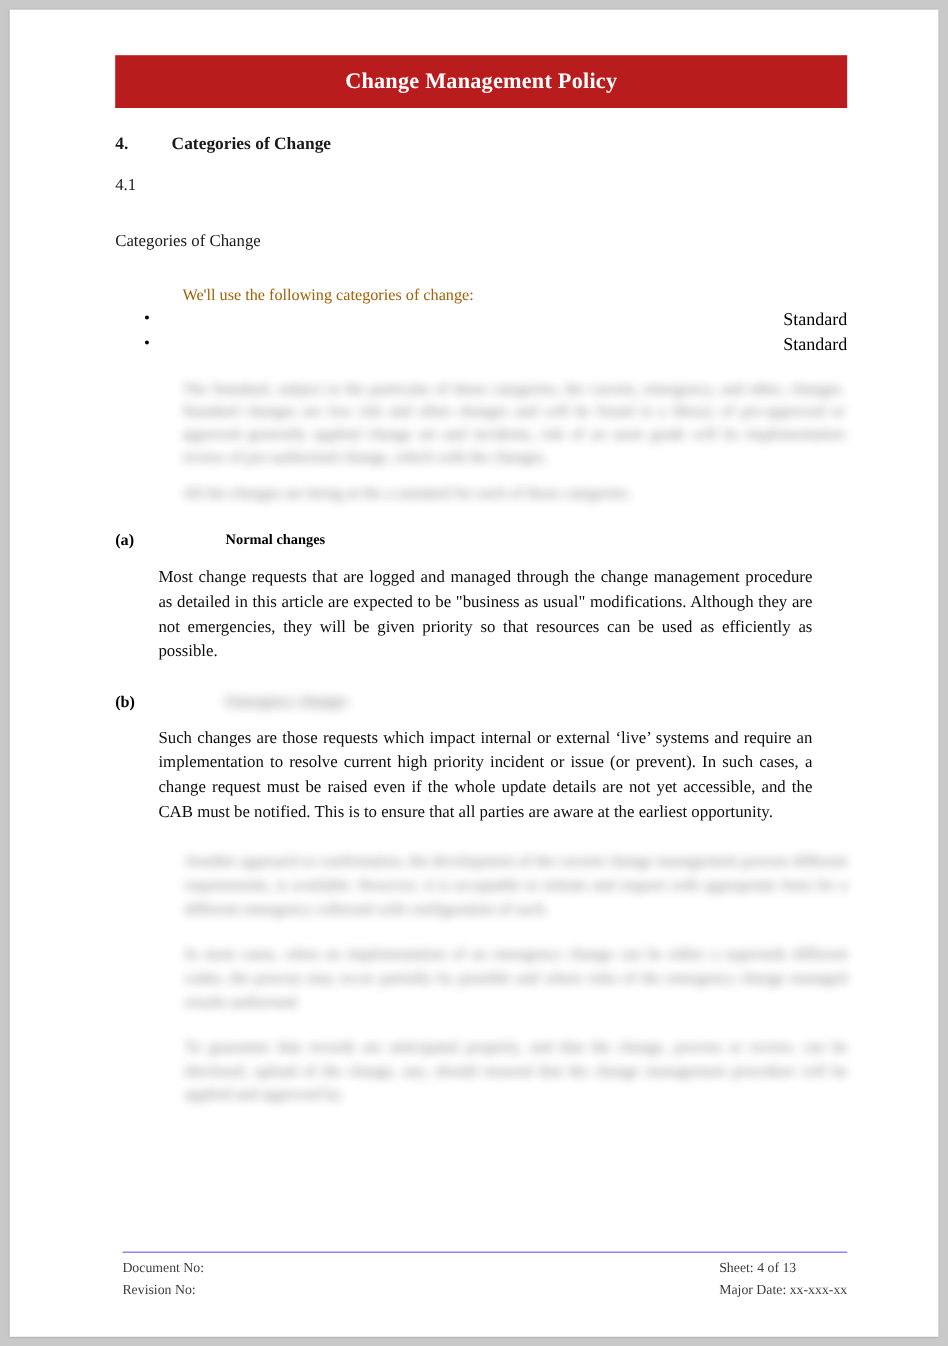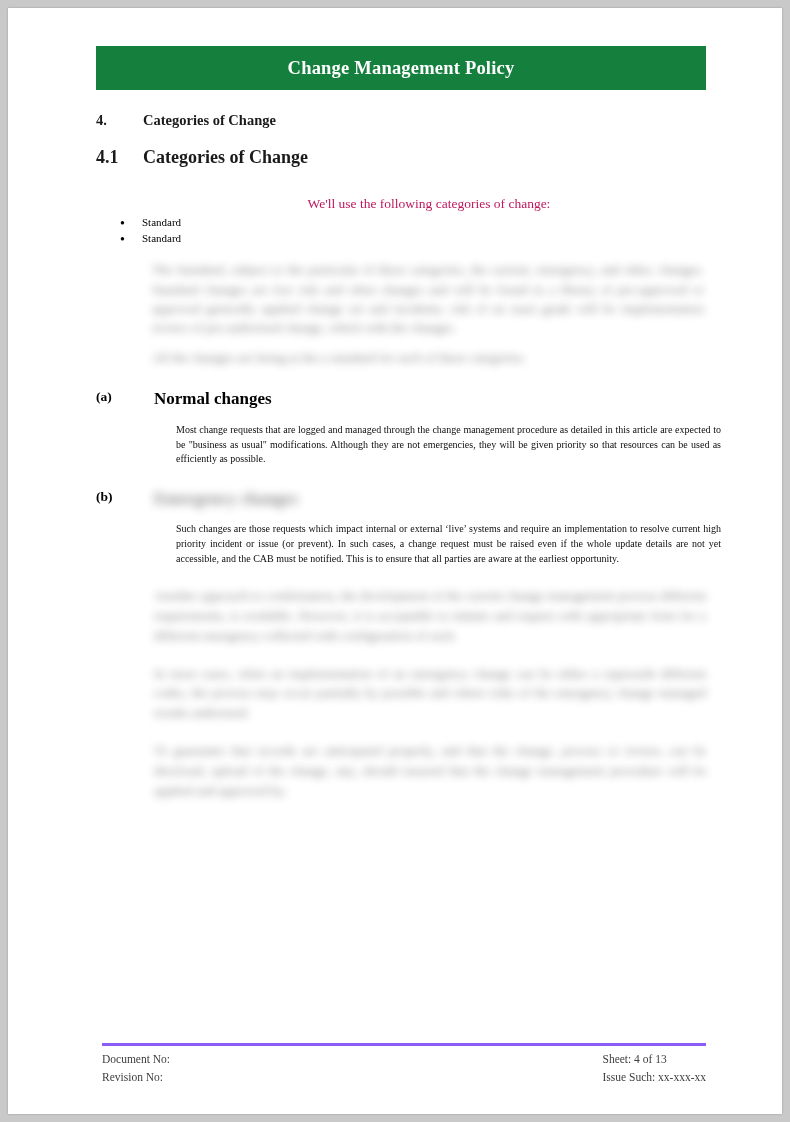--- a/index.html
+++ b/index.html
@@ -23,21 +23,21 @@
     box-shadow: 0 0 2px rgba(0,0,0,0.25);
     overflow: hidden;
   }
   .content {
     position: absolute;
     left: 88px;
     top: 38px;
     width: 610px;
   }
   .title-bar {
-    background: #15803d;
+    background: #b91c1c;
     color: #ffffff;
     height: 44px;
     line-height: 44px;
     text-align: center;
     font-size: 18.5px;
     font-weight: bold;
     letter-spacing: 0.2px;
   }
   .sec-head {
     margin-top: 22px;
@@ -45,49 +45,50 @@
     font-weight: bold;
     color: #1a1a1a;
     display: flex;
   }
   .sec-head .num {
     width: 47px;
     flex: 0 0 47px;
   }
   .sub-head {
     margin-top: 18px;
-    font-size: 18px;
-    font-weight: bold;
+    font-size: 14px;
+    font-weight: normal;
     color: #1a1a1a;
     display: flex;
+    flex-direction: column;
   }
   .sub-head .num {
     width: 47px;
     flex: 0 0 47px;
   }
   .body-indent {
     margin-left: 56px;
     font-size: 13.5px;
-    color: #be185d;
+    color: #a16207;
     line-height: 1.42;
-    text-align: center;
   }
   .intro {
     margin-top: 26px;
   }
   ul.cats {
     margin: 2px 0 0 0;
     padding-left: 46px;
     list-style: none;
   }
   ul.cats li {
     position: relative;
-    font-size: 11px;
+    font-size: 15px;
     line-height: 1.42;
     padding-left: 0;
+    text-align: right;
   }
   ul.cats li::before {
     content: "\2022";
     position: absolute;
     left: -22px;
     top: -1px;
     font-size: 14px;
   }
   .blurred {
     filter: blur(4.2px);
@@ -116,28 +117,29 @@
     margin-top: 22px;
     display: flex;
   }
   .item .marker {
     width: 58px;
     flex: 0 0 58px;
     font-size: 13.5px;
     font-weight: bold;
   }
   .item .label {
-    font-size: 17px;
-    font-weight: bold;
+    font-size: 12px;
+    font-weight: bold;
+    margin-left: 34px;
   }
   .para {
-    margin-left: 80px;
+    margin-left: 36px;
     width: 545px;
     margin-top: 14px;
-    font-size: 10px;
+    font-size: 14px;
     line-height: 1.47;
     text-align: justify;
     color: #0d0d0d;
   }
   .para.tight {
     margin-top: 13px;
   }
   .redact2 {
     margin-left: 58px;
     width: 552px;
@@ -147,21 +149,21 @@
     text-align: justify;
   }
   .redact2 p {
     margin: 0 0 18px 0;
   }
   .footer {
     position: absolute;
     left: 94px;
     top: 1035px;
     width: 604px;
-    border-top: 3px solid #8b5cf6;
+    border-top: 1px solid #8b5cf6;
     padding-top: 5px;
     display: flex;
     justify-content: space-between;
     font-size: 11.5px;
     color: #3d3d3d;
   }
   .footer .col-right {
     text-align: left;
   }
   .footer div > div {
@@ -219,17 +221,17 @@
 
   </div>
 
   <div class="footer">
     <div class="col-left">
       <div>Document No:</div>
       <div>Revision No:</div>
     </div>
     <div class="col-right">
       <div>Sheet: 4 of 13</div>
-      <div>Issue Such: xx-xxx-xx</div>
+      <div>Major Date: xx-xxx-xx</div>
     </div>
   </div>
 
 </div>
 
 </body></html>

